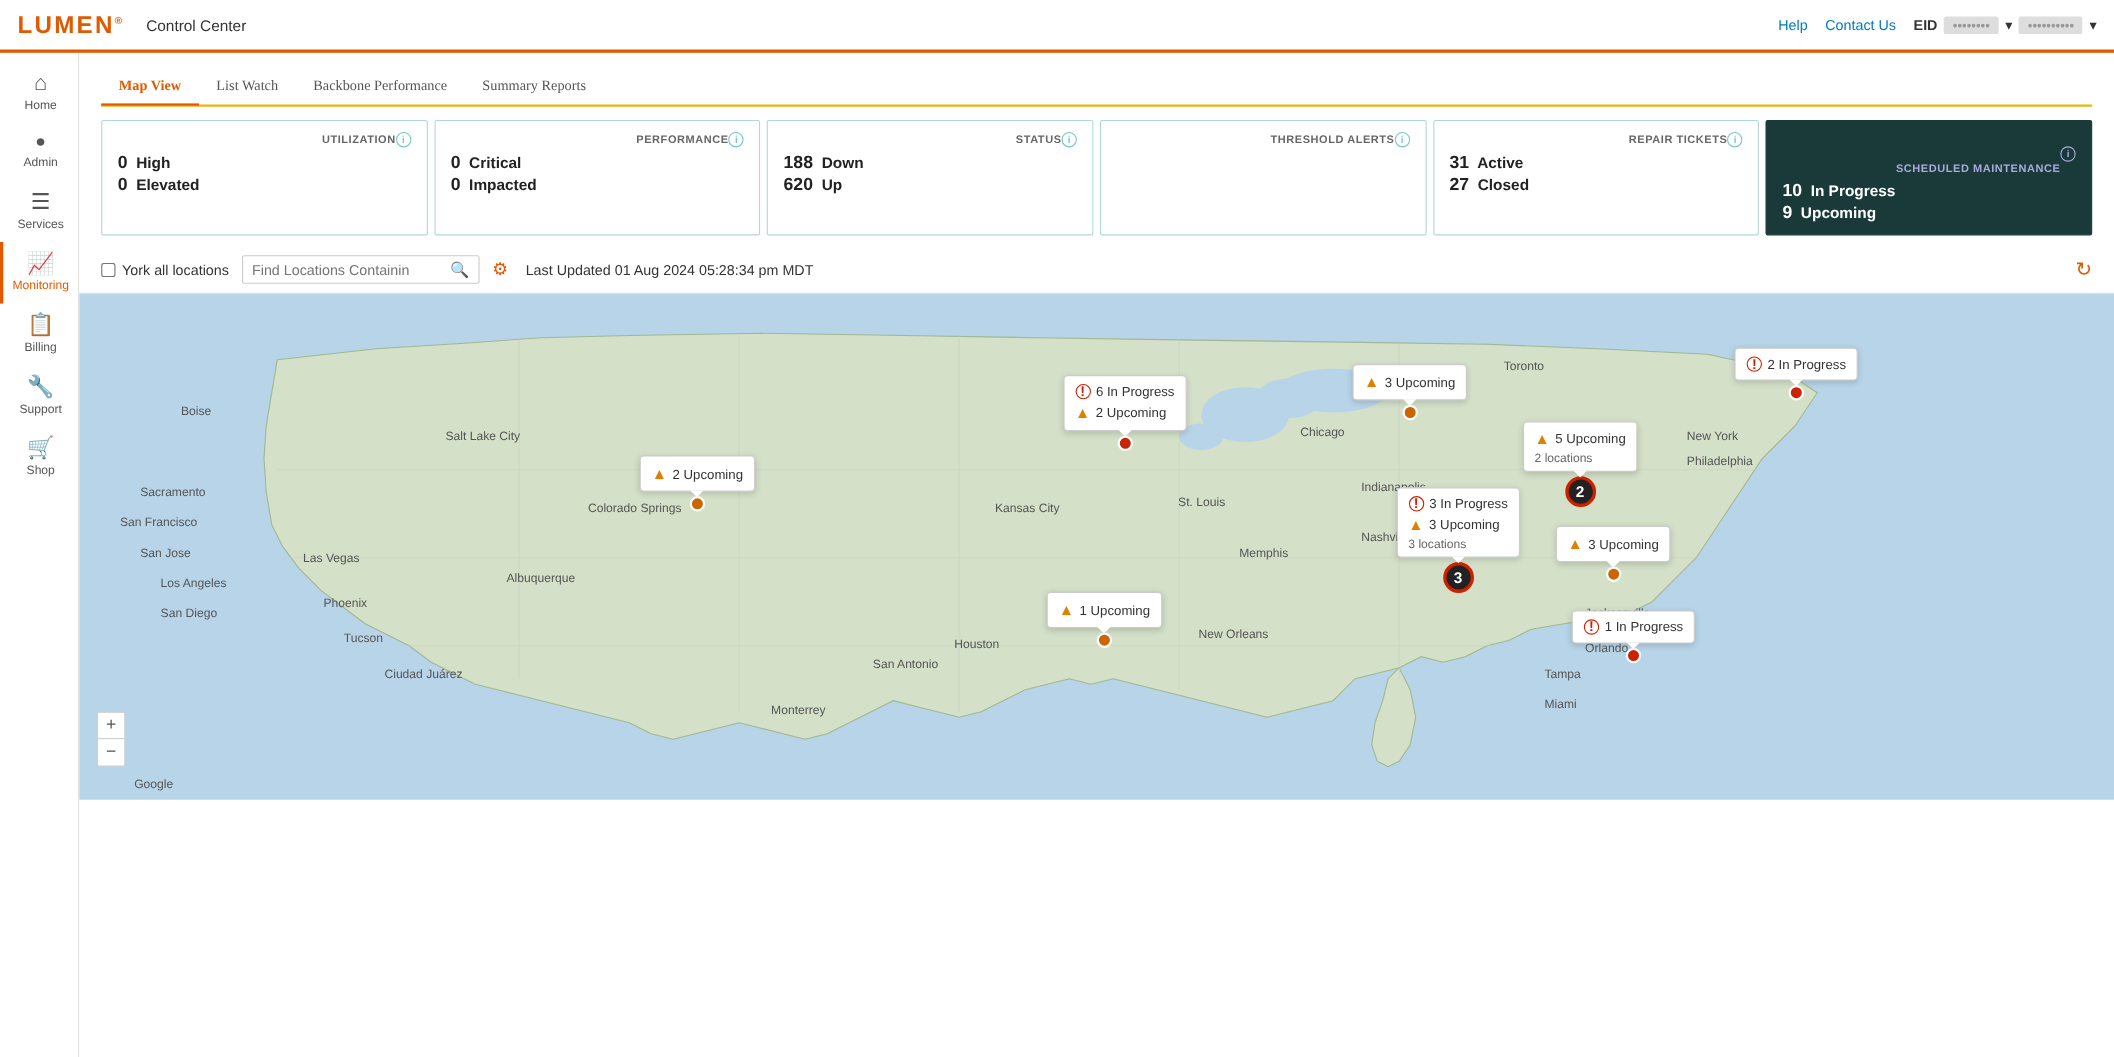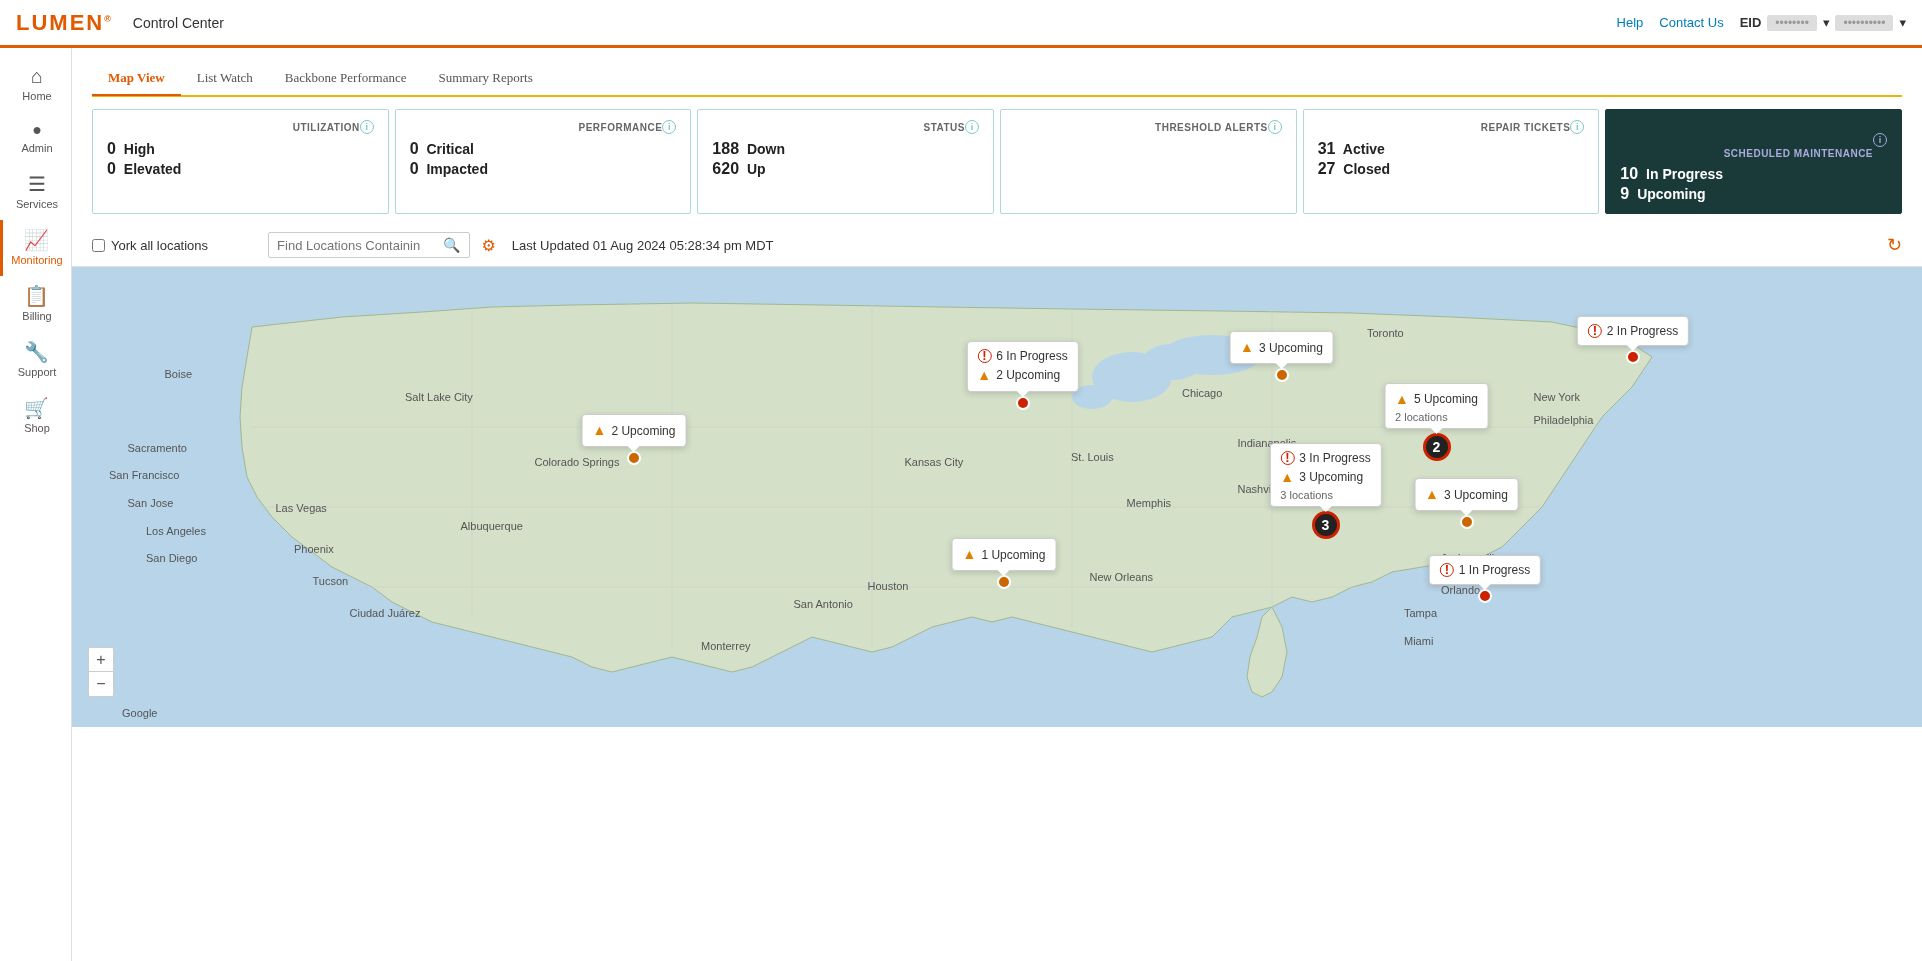--- a/index.html
+++ b/index.html
@@ -95,21 +95,21 @@
     .metric-value-row .num { font-size: 16px; font-weight: 700; margin-right: 4px; }
 
     
     .map-toolbar {
       display: flex; align-items: center; gap: 12px;
       padding: 8px 20px; background: #fff; border-bottom: 1px solid #e0e0e0;
     }
     .show-all-checkbox { display: flex; align-items: center; gap: 6px; cursor: pointer; font-size: 13px; }
     .search-box {
       display: flex; align-items: center; border: 1px solid #ccc; border-radius: 2px;
-      padding: 4px 8px; gap: 6px; background: #fff; margin-left: 48px;
+      padding: 4px 8px; gap: 20px; background: #fff;
     }
     .search-box input {
       border: none; outline: none; font-size: 13px; color: #333; width: 160px; background: transparent;
     }
     .search-icon { color: #e05a00; font-size: 14px; cursor: pointer; }
     .filter-icon { font-size: 16px; color: #e05a00; cursor: pointer; }
     .last-updated { font-size: 13px; color: #333; margin-left: 4px; }
     .refresh-icon { margin-left: auto; color: #e05a00; font-size: 18px; cursor: pointer; }
 
     

